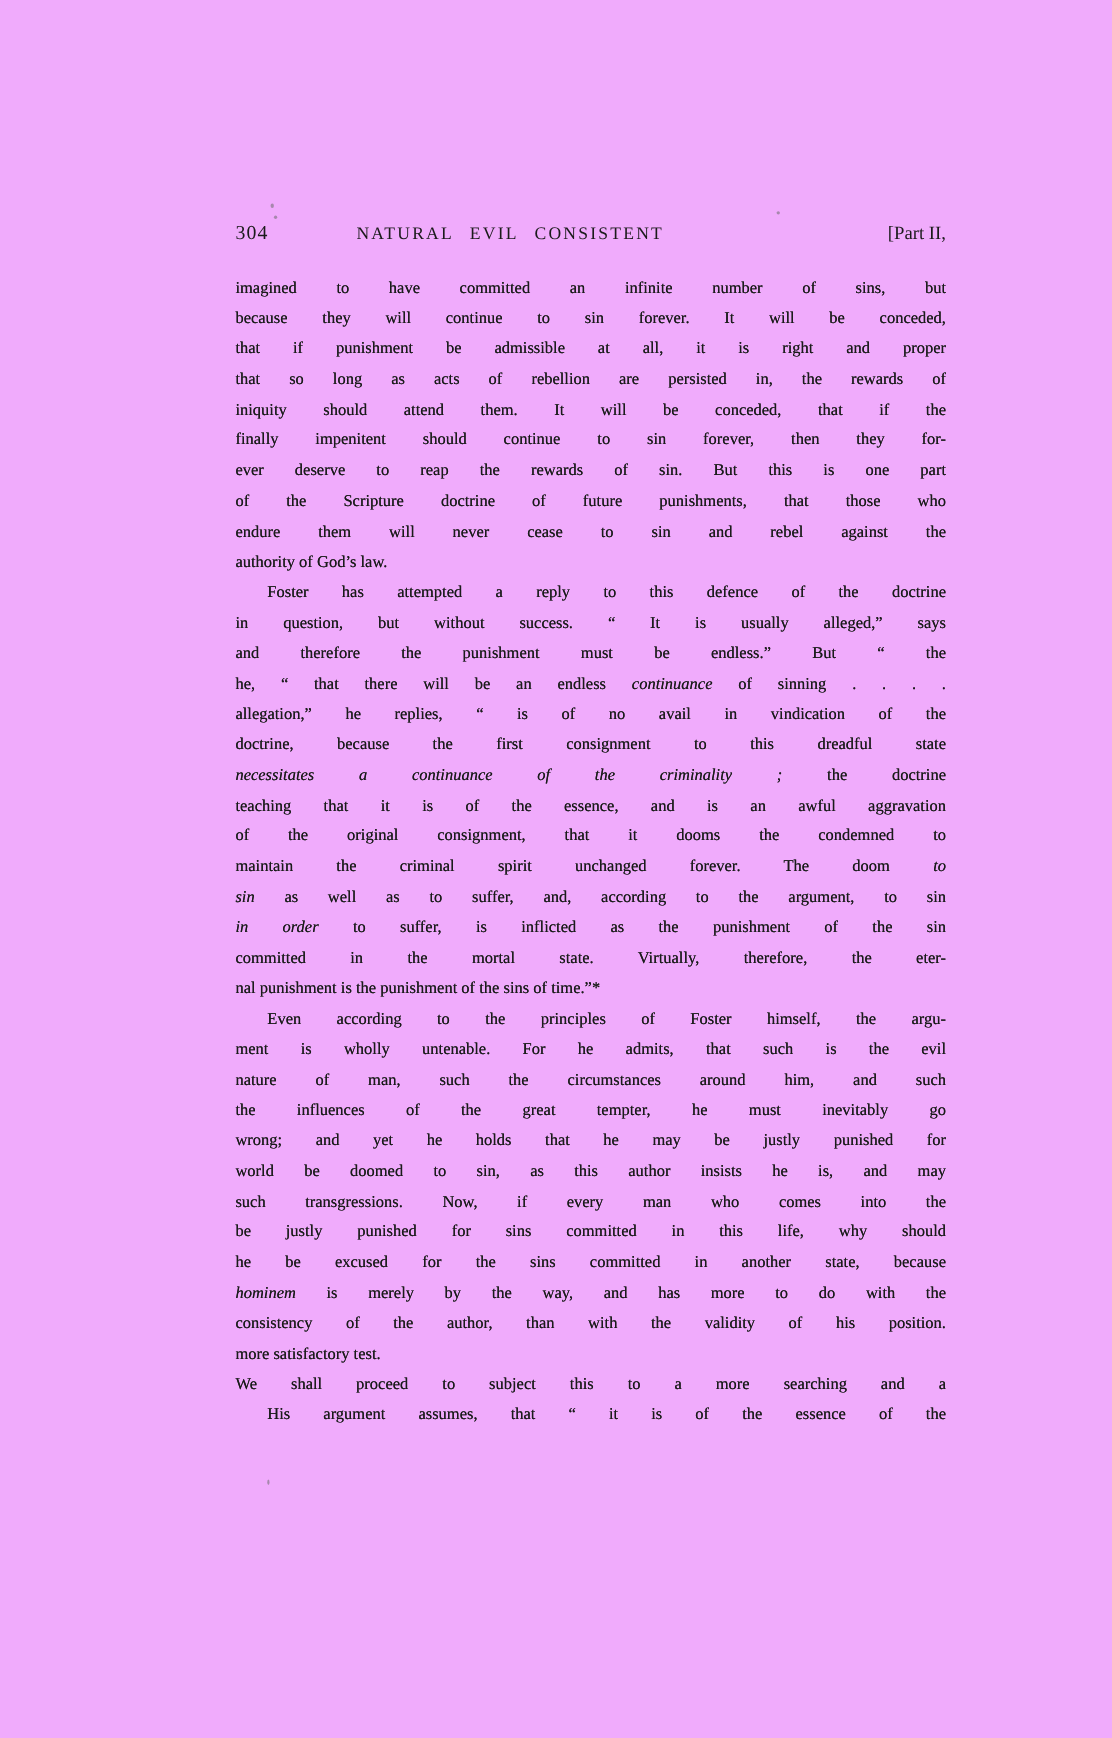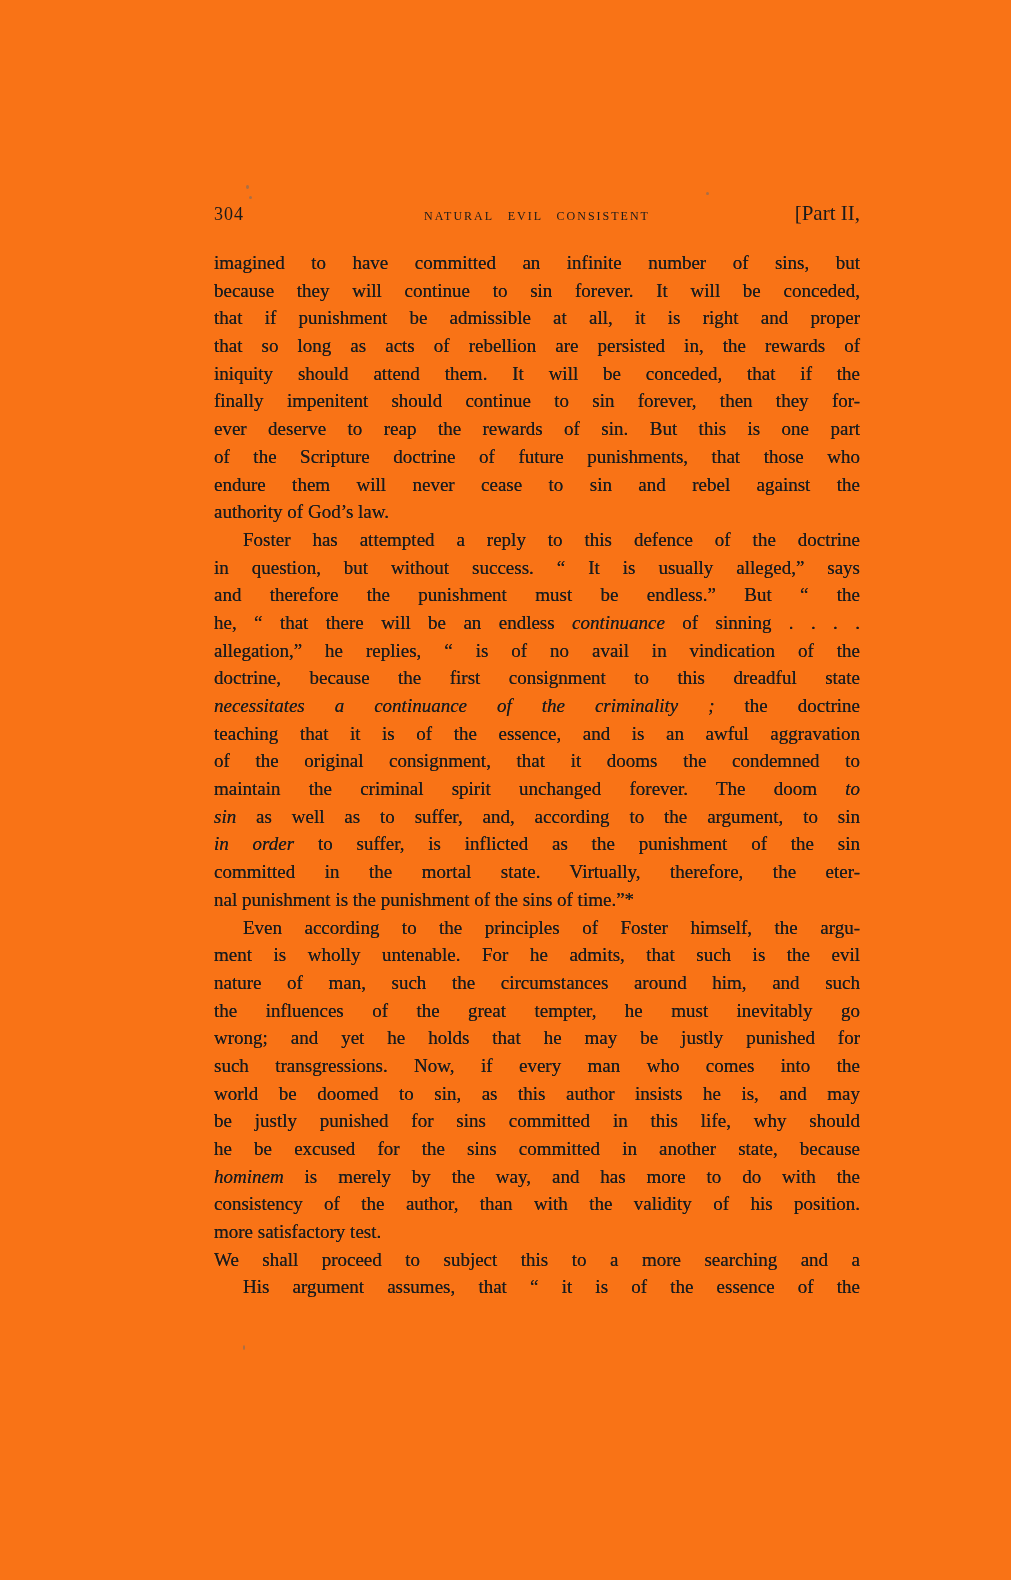--- a/index.html
+++ b/index.html
@@ -1,58 +1,57 @@
 <!DOCTYPE html>
 <html><head>
 <meta charset="utf-8">
 <style>
   html, body { margin: 0; padding: 0; background: #e8e8e8; }
   .page {
     position: relative;
     width: 1011px;
     height: 1580px;
-    background: #f97316;
+    background: #f0abfc;
     font-family: "Liberation Serif", "DejaVu Serif", serif;
     color: #1b1b1b;
     overflow: hidden;
   }
   .header {
     position: absolute;
     left: 214px;
     top: 201px;
     width: 646px;
     display: flex;
     align-items: baseline;
   }
   .page-number {
     font-size: 18px;
     width: 110px;
     letter-spacing: 1px;
   }
   .running-title {
     flex: 1;
-    text-align: center;
-    font-size: 12px;
+    font-size: 16px;
     letter-spacing: 2px;
     word-spacing: 9px;
     white-space: nowrap;
   }
   .part-label {
     width: 110px;
     text-align: right;
-    font-size: 21px;
+    font-size: 17px;
   }
   .body-block {
     position: absolute;
     left: 214px;
     top: 249px;
     width: 646px;
   }
   .line {
-    font-size: 19px;
+    font-size: 15px;
     line-height: 27.7px;
     height: 27.7px;
     white-space: normal;
     text-shadow: 0 0 0.5px #2a2a2a;
   }
   .line.just {
     text-align: justify;
     -moz-text-align-last: justify;
     text-align-last: justify;
   }
@@ -113,22 +112,22 @@
       <div class="line just"><span>maintain the criminal spirit unchanged forever.  The doom </span><i>to</i></div>
       <div class="line just"><i>sin</i><span> as well as to suffer, and, according to the argument, to sin</span></div>
       <div class="line just"><i>in order</i><span> to suffer, is inflicted as the punishment of the sin</span></div>
       <div class="line just"><span>committed in the mortal state.  Virtually, therefore, the eter-</span></div>
       <div class="line"><span>nal punishment is the punishment of the sins of time.”*</span></div>
       <div class="line just indent"><span>Even according to the principles of Foster himself, the argu-</span></div>
       <div class="line just"><span>ment is wholly untenable.  For he admits, that such is the evil</span></div>
       <div class="line just"><span>nature of man, such the circumstances around him, and such</span></div>
       <div class="line just"><span>the influences of the great tempter, he must inevitably go</span></div>
       <div class="line just"><span>wrong; and yet he holds that he may be justly punished for</span></div>
+      <div class="line just"><span>world be doomed to sin, as this author insists he is, and may</span></div>
       <div class="line just"><span>such transgressions.  Now, if every man who comes into the</span></div>
-      <div class="line just"><span>world be doomed to sin, as this author insists he is, and may</span></div>
       <div class="line just"><span>be justly punished for sins committed in this life, why should</span></div>
       <div class="line just"><span>he be excused for the sins committed in another state, because</span></div>
       <div class="line just"><i>hominem</i><span> is merely by the way, and has more to do with the</span></div>
       <div class="line just"><span>consistency of the author, than with the validity of his position.</span></div>
       <div class="line"><span>more satisfactory test.</span></div>
       <div class="line just"><span>We shall proceed to subject this to a more searching and a</span></div>
       <div class="line just indent"><span>His argument assumes, that “ it is of the essence of the</span></div>
     </div>
 
 

